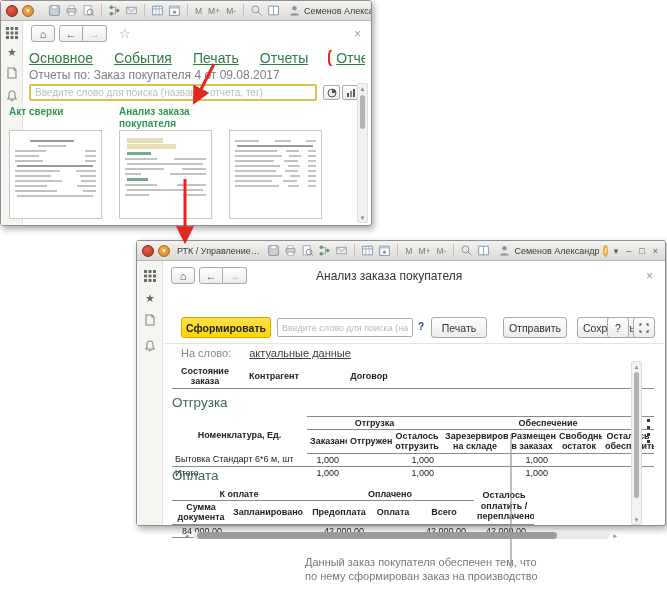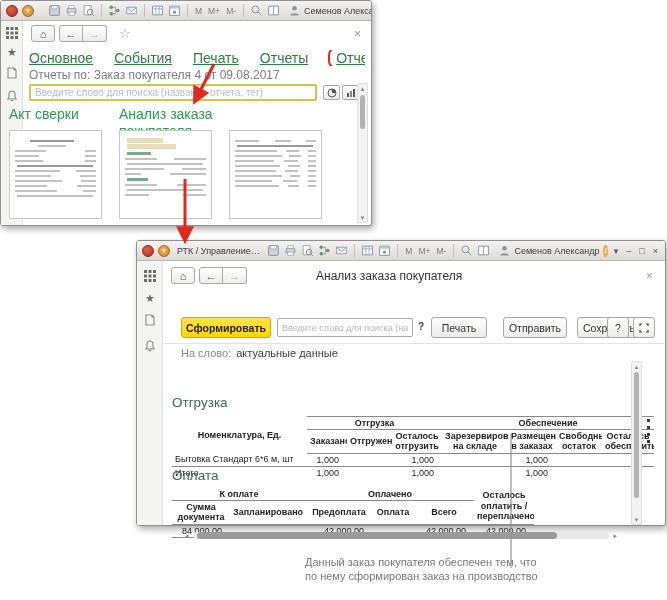--- a/index.html
+++ b/index.html
@@ -49,21 +49,21 @@
   .tabbox { border:2px solid #e0281e; border-radius:8px; padding:1px 6px; margin:-3px -1px; }
   .rephead { position:absolute; left:28px; top:47px; font-size:12px; color:#7d7d7d; white-space:nowrap; }
   .srch1 { position:absolute; left:28px; top:63px; width:288px; height:17px; border:2px solid #ddbf4b; border-radius:2px;
            font-size:10px; color:#444; padding:0 4px; font-family:"Liberation Sans",sans-serif; background:#fff; }
   .srch1::placeholder { color:#bdbdbd; }
   .sqbtn { position:absolute; width:17px; height:15px; background:linear-gradient(#fff,#ededeb); border:1px solid #a8a8a4;
            border-radius:2px; display:flex; align-items:center; justify-content:center; }
   .vsb { position:absolute; width:11px; background:#f2f2f0; border:1px solid #dedede; border-radius:2px; }
   .vsb .ar { position:absolute; left:0; right:0; text-align:center; font-size:7px; color:#8a8a8a; line-height:9px; }
   .vsb .th { position:absolute; left:2px; right:2px; background:#b3b3b1; border-radius:3px; }
-  .rlink { position:absolute; font-size:14px; color:#2f9a52; line-height:1.2; cursor:pointer; }
+  .rlink { position:absolute; font-size:10px; color:#2f9a52; line-height:1.2; cursor:pointer;font-weight:bold; }
   .thumb { position:absolute; width:93px; height:89px; background:#fff; border:1px solid #c8c8c5; padding:6px 5px; overflow:hidden; }
   .ln { display:block; height:2px; background:#c3c3c1; margin:3px 2px 0 2px; }
   .ln.dk { background:#9a9a98; }
   .ln.grn { background:#79a98b; }
   .chip { display:block; height:5px; background:#e9ddb6; margin:1px 2px 0 2px; }
   .pair { display:flex; justify-content:space-between; }
   .pair i { height:2px; background:#c3c3c1; display:block; margin-top:3px; }
 
   
   #w2 { left:136px; top:240px; width:530px; height:286px; }
@@ -72,21 +72,21 @@
   .genbtn { position:absolute; left:44px; top:56px; width:90px; height:21px; background:linear-gradient(#ffe24a,#ffd600);
             border:1px solid #d9a800; border-radius:3px; font-size:10.5px; font-weight:bold; color:#222;
             display:flex; align-items:center; justify-content:center; }
   .srch2 { position:absolute; left:140px; top:57px; width:136px; height:19px; border:1px solid #ababa7; border-radius:2px;
            font-size:9px; color:#444; padding:0 4px; font-family:"Liberation Sans",sans-serif; }
   .srch2::placeholder { color:#b8b8b6; }
   .qlink { position:absolute; left:281px; top:60px; font-size:10px; color:#1a3fa0; font-weight:bold; }
   .btn { position:absolute; top:56px; height:21px; background:linear-gradient(#fefefe,#ececea); border:1px solid #a8a8a4;
          border-radius:3px; font-size:10.5px; color:#333; display:flex; align-items:center; justify-content:center; }
   .dateline { position:absolute; left:44px; top:86px; font-size:11px; color:#8a8a8a; }
-  .dateline b { color:#3d3d3d; font-weight:normal; margin-left:5px; }
+  .dateline b { color:#3d3d3d; font-weight:normal; text-decoration:underline; margin-left:18px; }
   .sep { position:absolute; left:27px; right:1px; top:82px; height:1px; background:#e4e4e2; }
 
   table.rep { border-collapse:collapse; table-layout:fixed; font-size:9px; color:#222; }
   table.rep td { padding:1px 3px; overflow:hidden; }
   .rep .hdc { text-align:center; font-weight:bold; vertical-align:middle; line-height:1.15; }
   .rep .gcell { text-align:center; font-weight:bold; border-bottom:1px solid #8a8a8a; }
   .rep .gtop { border-top:1px solid #8a8a8a; }
   .rep .ub { border-bottom:1px solid #8a8a8a; }
   .rep .num { text-align:right; padding-right:8px; }
   #statusTbl { position:absolute; left:35px; top:104px; width:482px; }
@@ -487,20 +487,26 @@
     </div>
 
     <table class="rep" id="statusTbl">
       <colgroup>
           <col style="width:66px">
           <col style="width:72px">
           <col style="width:118px">
           <col>
         </colgroup>
       <tbody>
+          <tr>
+        <td class="hdc ub">Состояние заказа</td>
+        <td class="hdc ub">Контрагент</td>
+        <td class="hdc ub">Договор</td>
+        <td class="ub"></td>
+      </tr>
     </tbody>
       </table>
 
     <div class="secttitle" style="left:35px; top:134px;">Отгрузка</div>
 
     <table class="rep" id="shipTbl">
       <colgroup>
           <col style="width:135px">
           <col style="width:40px">
           <col style="width:45px">

